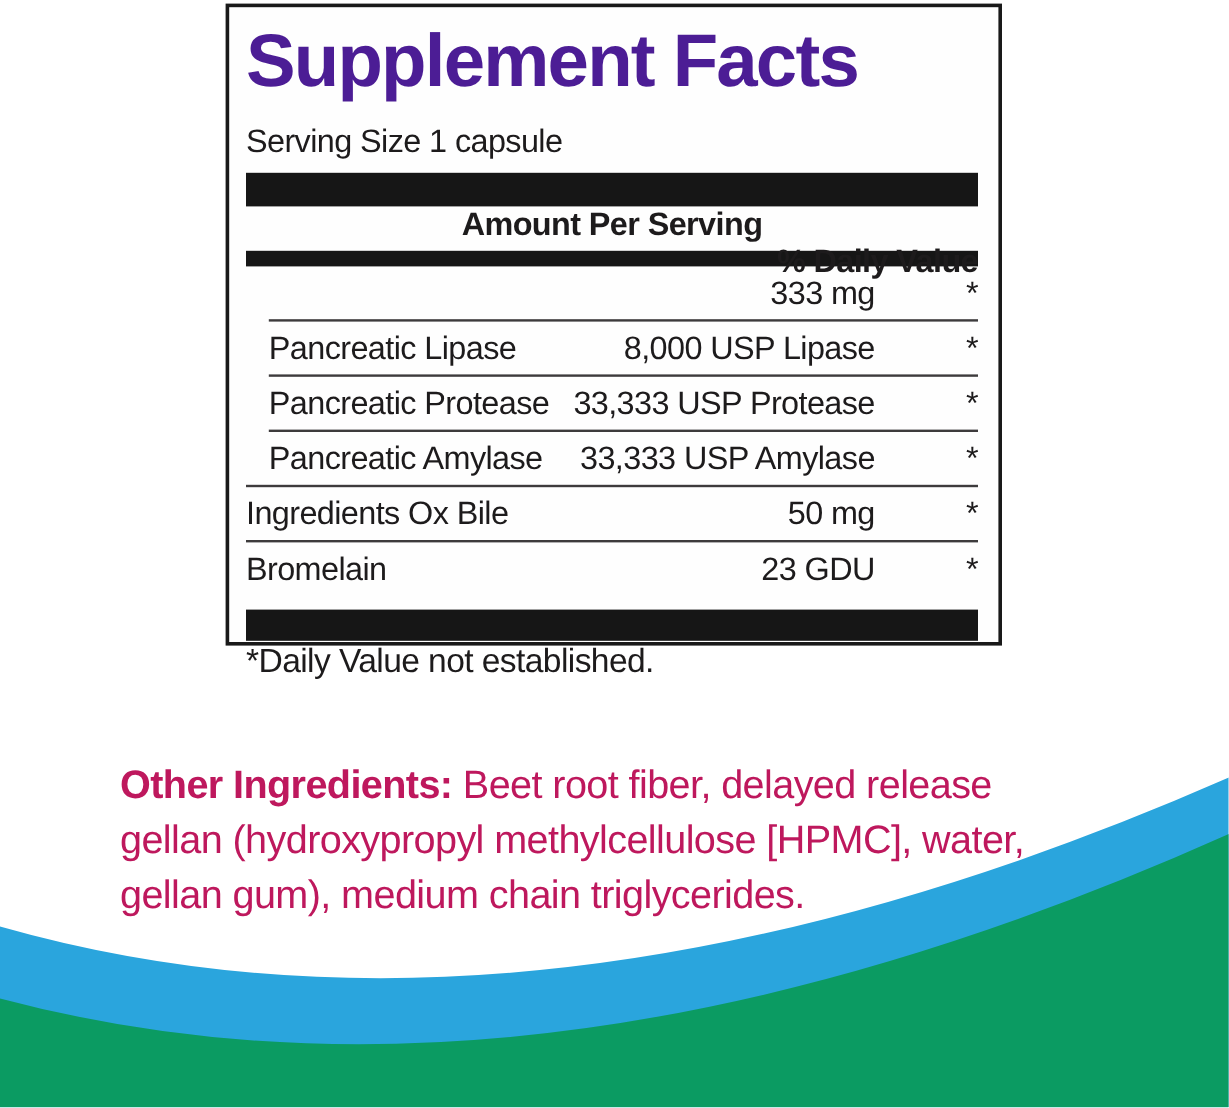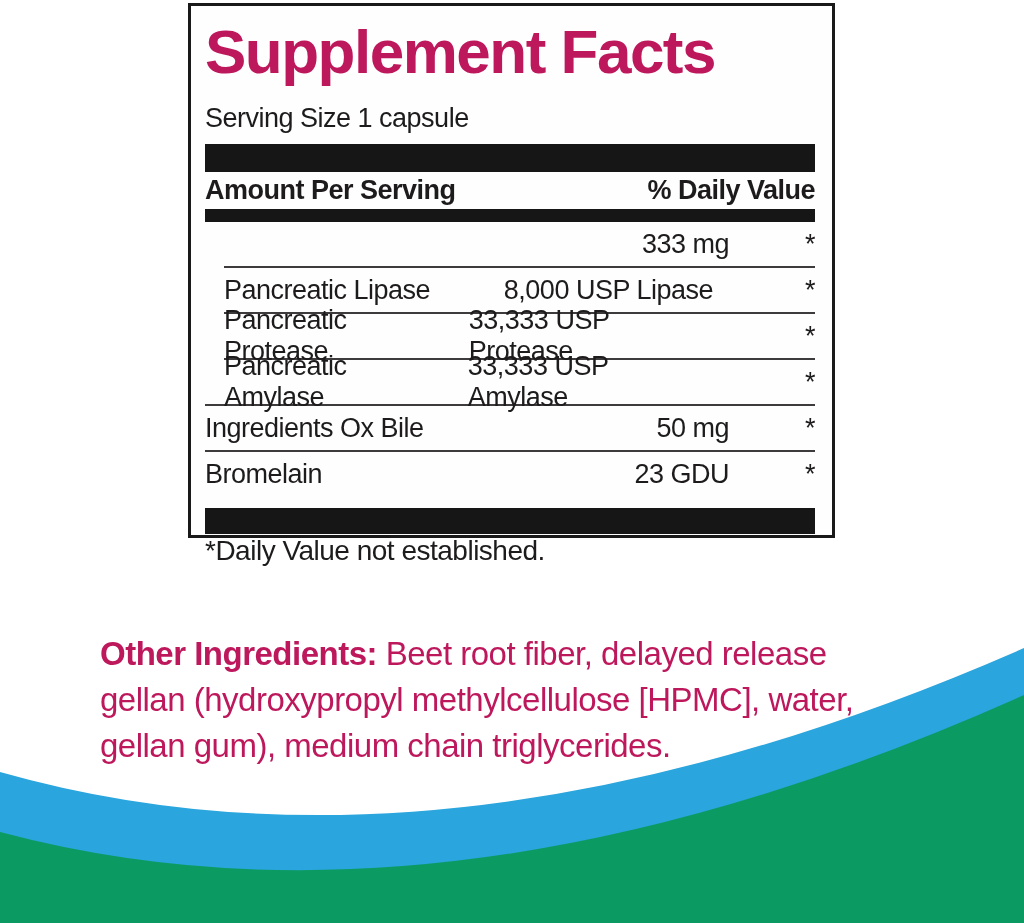--- a/index.html
+++ b/index.html
@@ -10,33 +10,33 @@
   
   .waves{position:absolute;left:0;top:0;width:1024px;height:923px;display:block;}
   
   .facts-panel{
     position:absolute;left:188px;top:3px;width:647px;height:535px;
     border:3px solid #191919;background:#fefefe;box-sizing:border-box;
     padding:0 17px 0 14px;
   }
   .facts-title{
     margin:13px 0 0 0;font-size:62px;line-height:66px;font-weight:bold;
-    letter-spacing:-1.5px;color:#be185d;
+    letter-spacing:-1.5px;color:#4c1d95;
   }
   .serving{font-size:27px;line-height:32px;margin-top:17px;letter-spacing:-0.5px;}
   .bar{background:#161616;width:100%;}
   .bar.b1{height:28px;margin-top:10px;}
   .bar.b2{height:13px;}
   .bar.b3{height:26px;margin-top:12px;}
-  .hdr{display:flex;align-items:center;height:37px;font-weight:bold;font-size:27px;letter-spacing:-0.5px;}
+  .hdr{display:flex;align-items:center;height:37px;font-weight:bold;font-size:27px;letter-spacing:-0.5px;flex-direction:column;}
   .hdr .right{margin-left:auto;}
   .rows{}
   .row{display:flex;align-items:center;height:44px;font-size:27px;letter-spacing:-0.5px;}
   .row + .row{border-top:2px solid #3d3b3c;}
-  .row.indent{margin-left:19px;gap:16px;}
+  .row.indent{margin-left:19px;}
   .row .amt{margin-left:auto;}
   .row .dv{width:86px;text-align:right;}
   .footnote{font-size:28px;line-height:27px;margin-top:3px;letter-spacing:-0.5px;}
   
   .other{
     position:absolute;left:100px;top:598px;width:760px;z-index:2;
     font-size:33px;line-height:46px;letter-spacing:-0.5px;color:#be185d;
   }
   .other .lead{font-weight:bold;}
   .other .line{display:block;}

